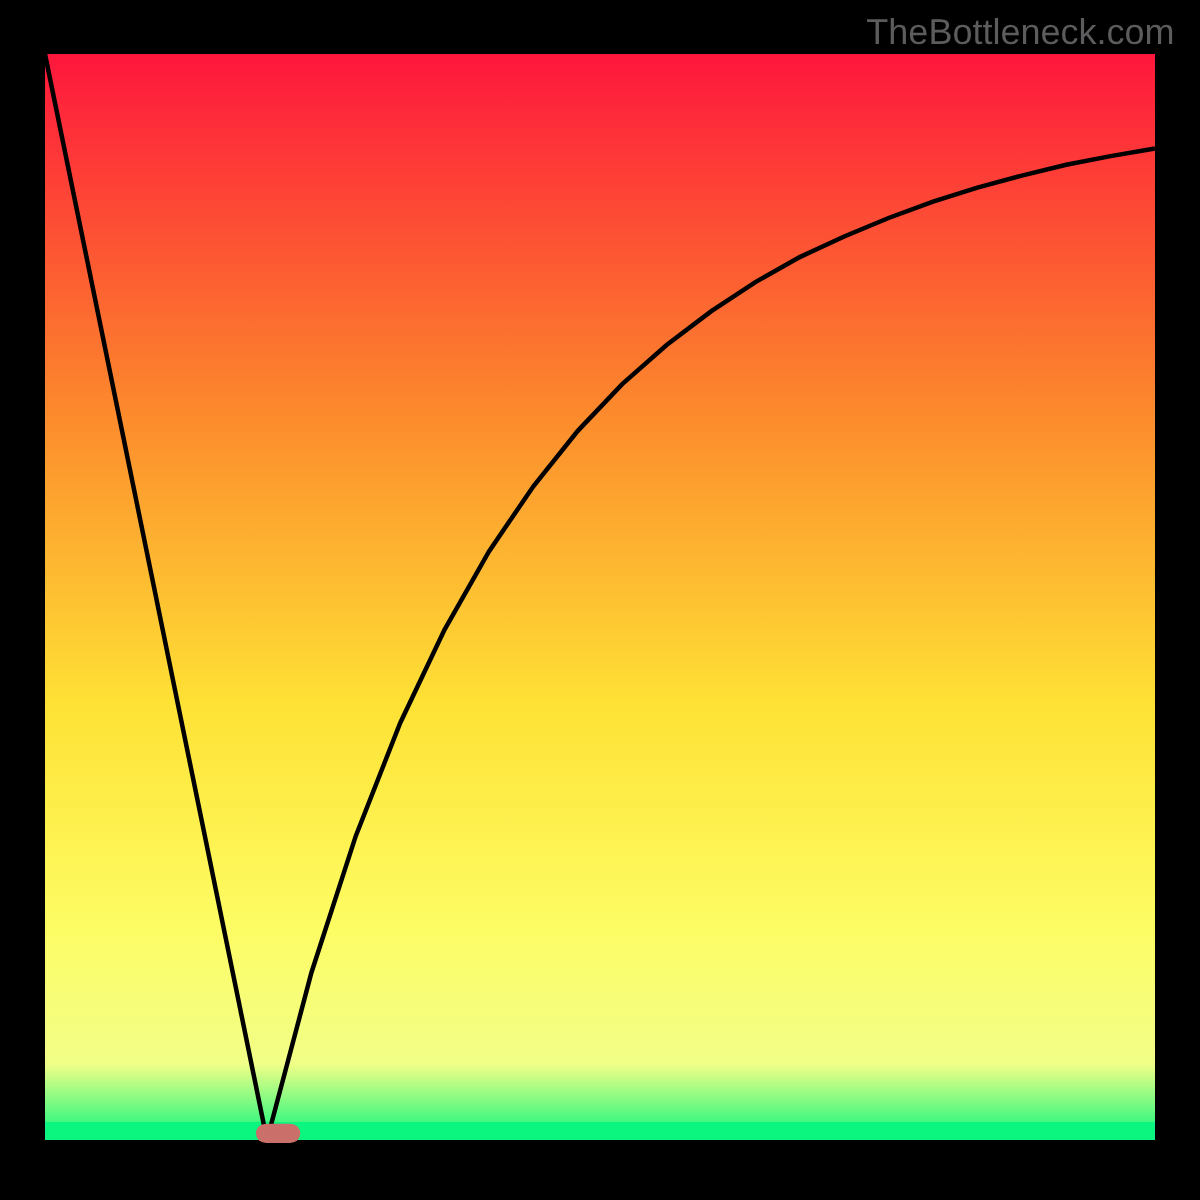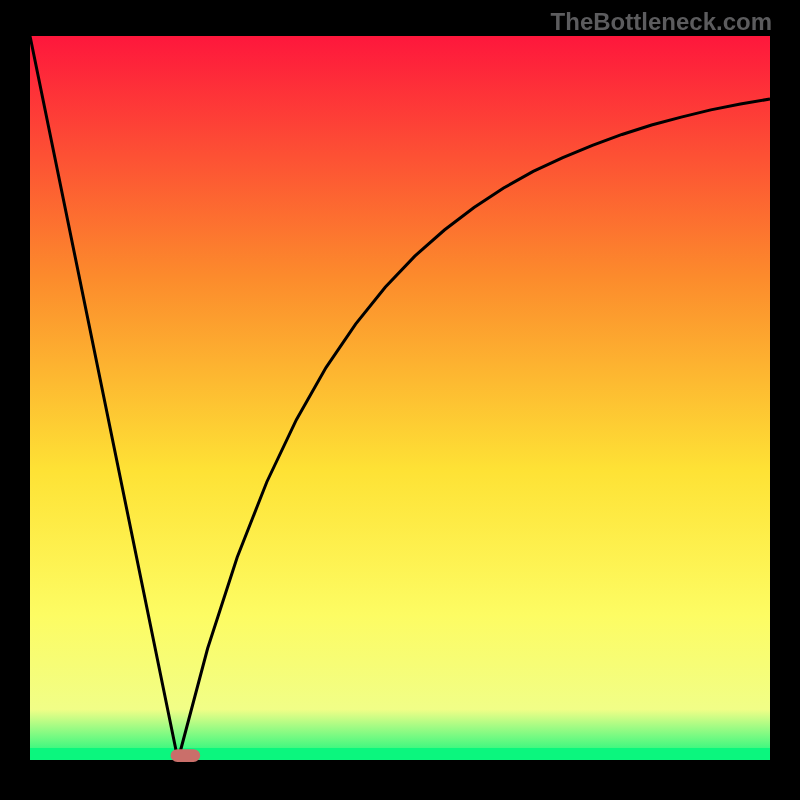--- a/index.html
+++ b/index.html
@@ -11,24 +11,24 @@
     font-family: Arial, Helvetica, sans-serif;
   }
   .container {
     position: relative;
     width: 800px;
     height: 800px;
   }
   .watermark {
     position: absolute;
     top: 8px;
-    right: 28px;
+    right: 17px;
     font-size: 24px;
     color: #5c5c5e;
-    font-weight: 700;
+    font-weight: 400;
     z-index: 10;
   }
   svg.chart {
     position: absolute;
     top: 0;
     left: 0;
   }
 </style>
 </head>
 <body>

